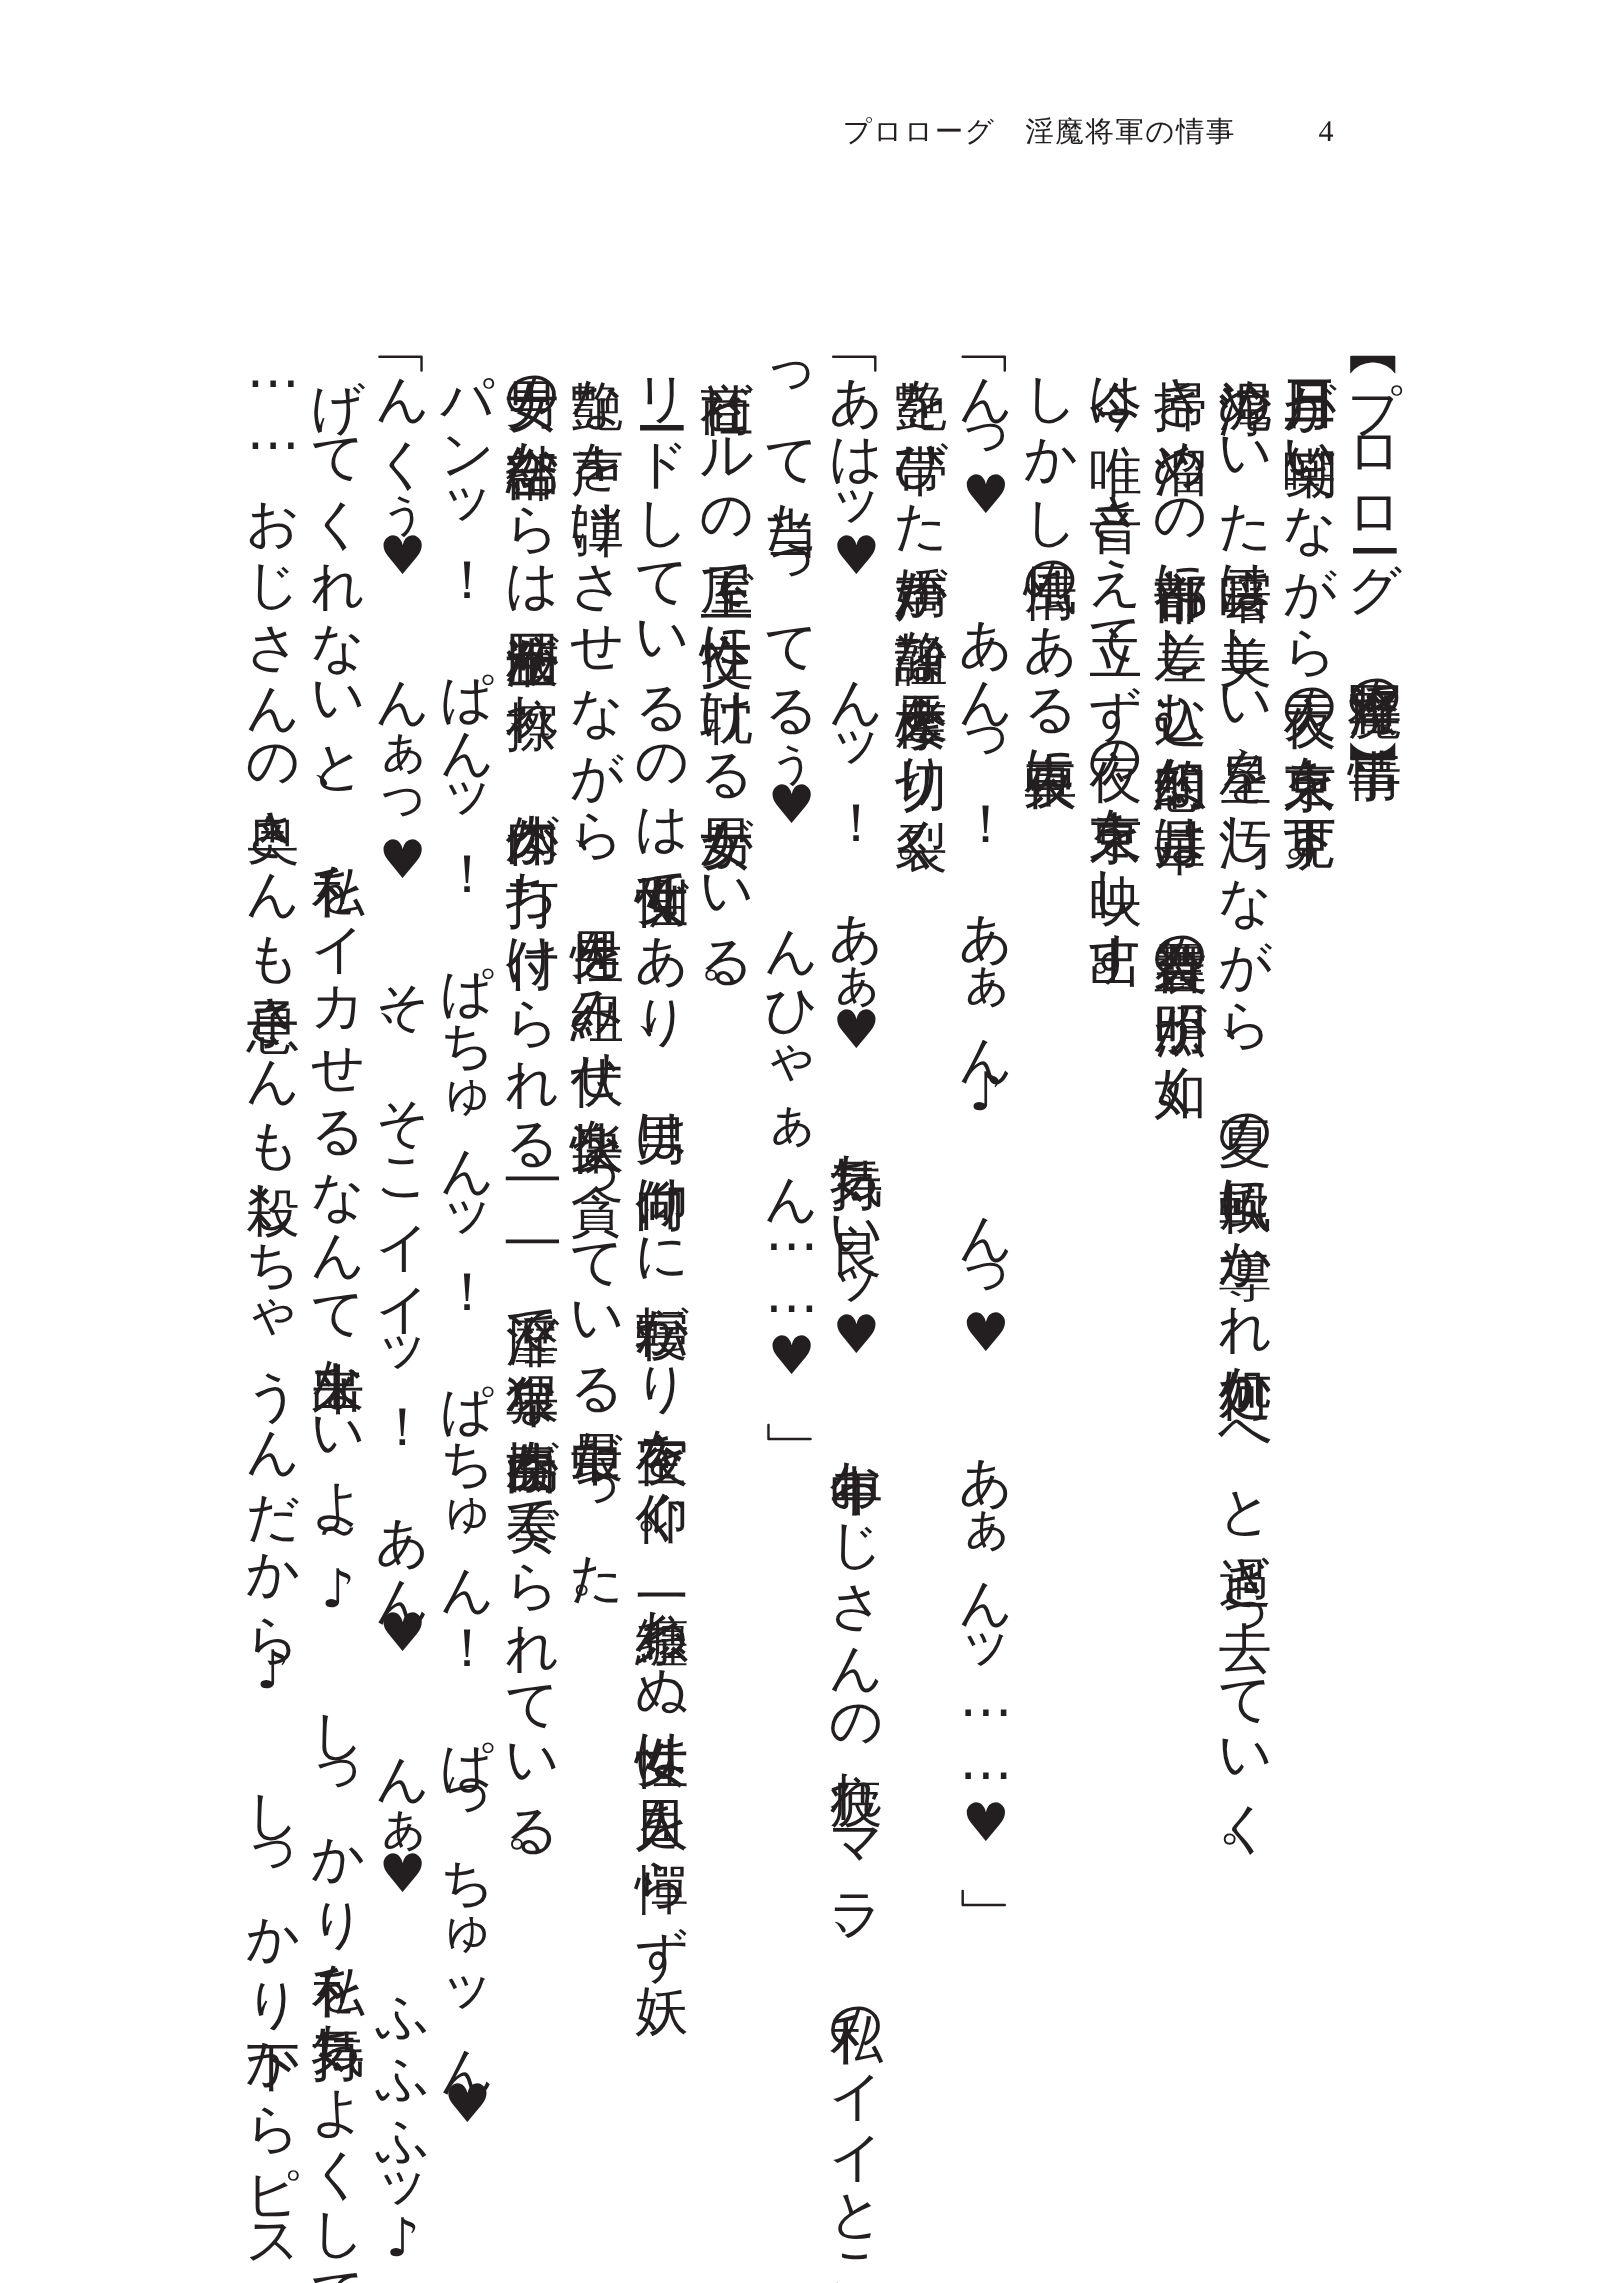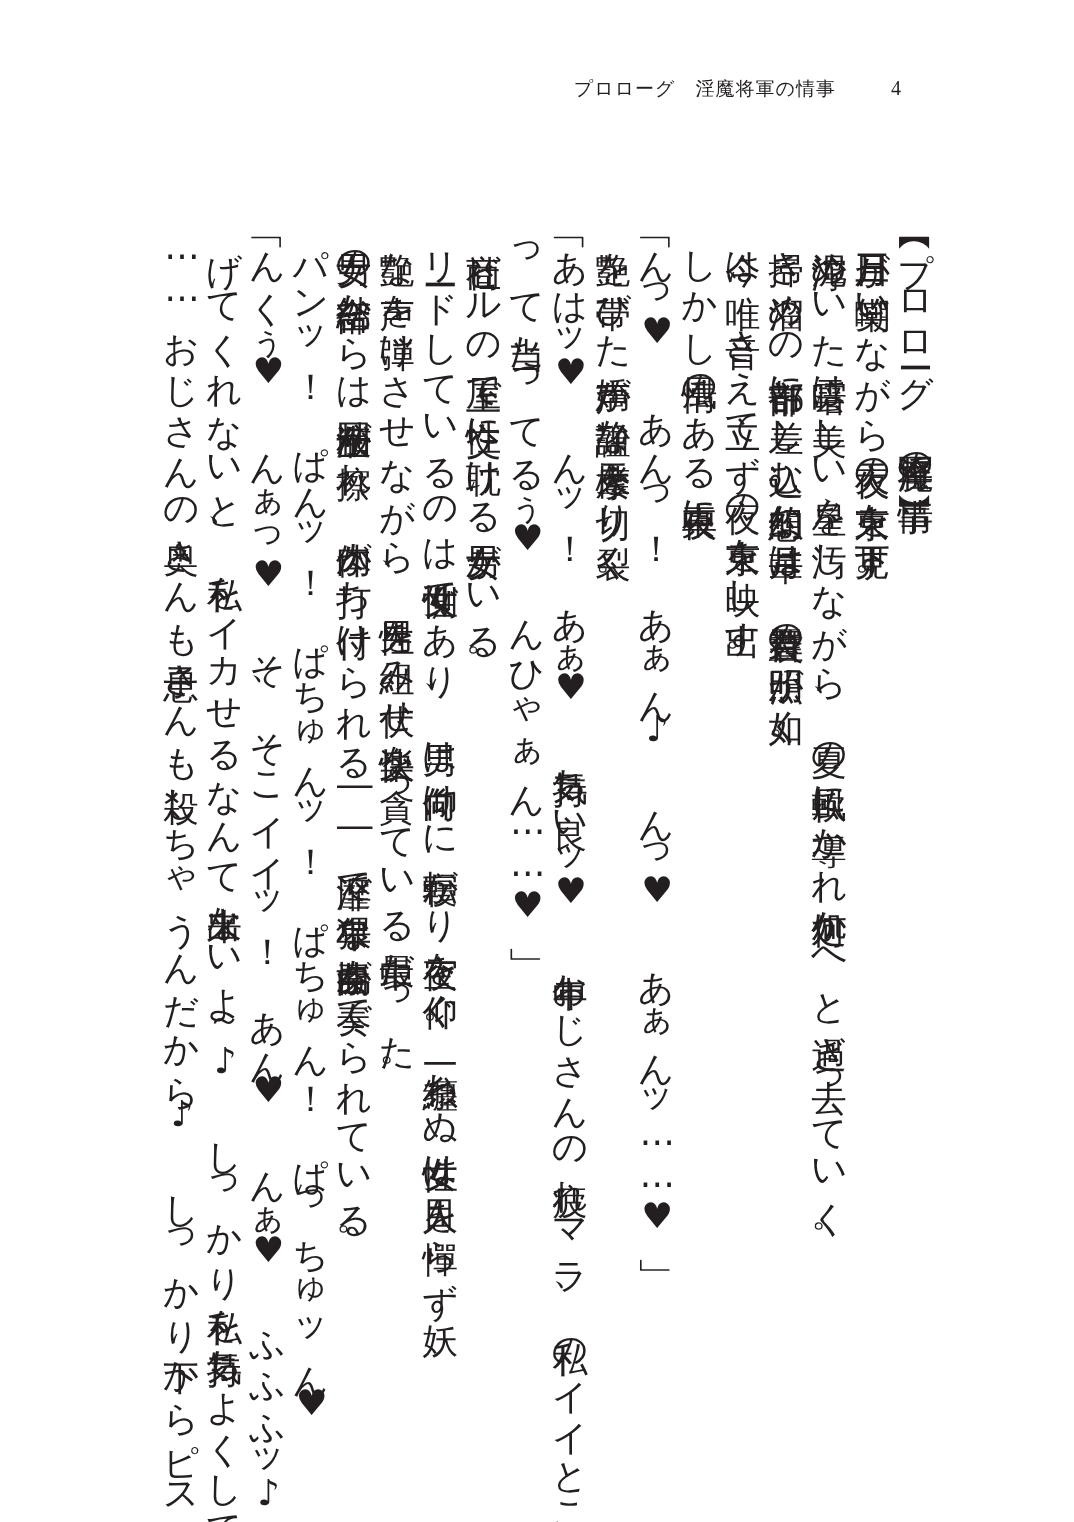--- a/index.html
+++ b/index.html
@@ -11,21 +11,21 @@
     width: 1074px;
     height: 1522px;
     position: relative;
     overflow: hidden;
     color: #231f20;
     font-family: "DejaVu Serif", "Liberation Serif", serif;
   }
   .running-header {
     position: absolute;
     top: 72px;
-    left: 12px;
+    left: 0;
     width: 1004px;
     height: 32px;
     font-size: 19px;
     line-height: 32px;
     letter-spacing: 1px;
     text-align: right;
   }
   .running-header .chapter-title {
     position: absolute;
     right: 180px;

